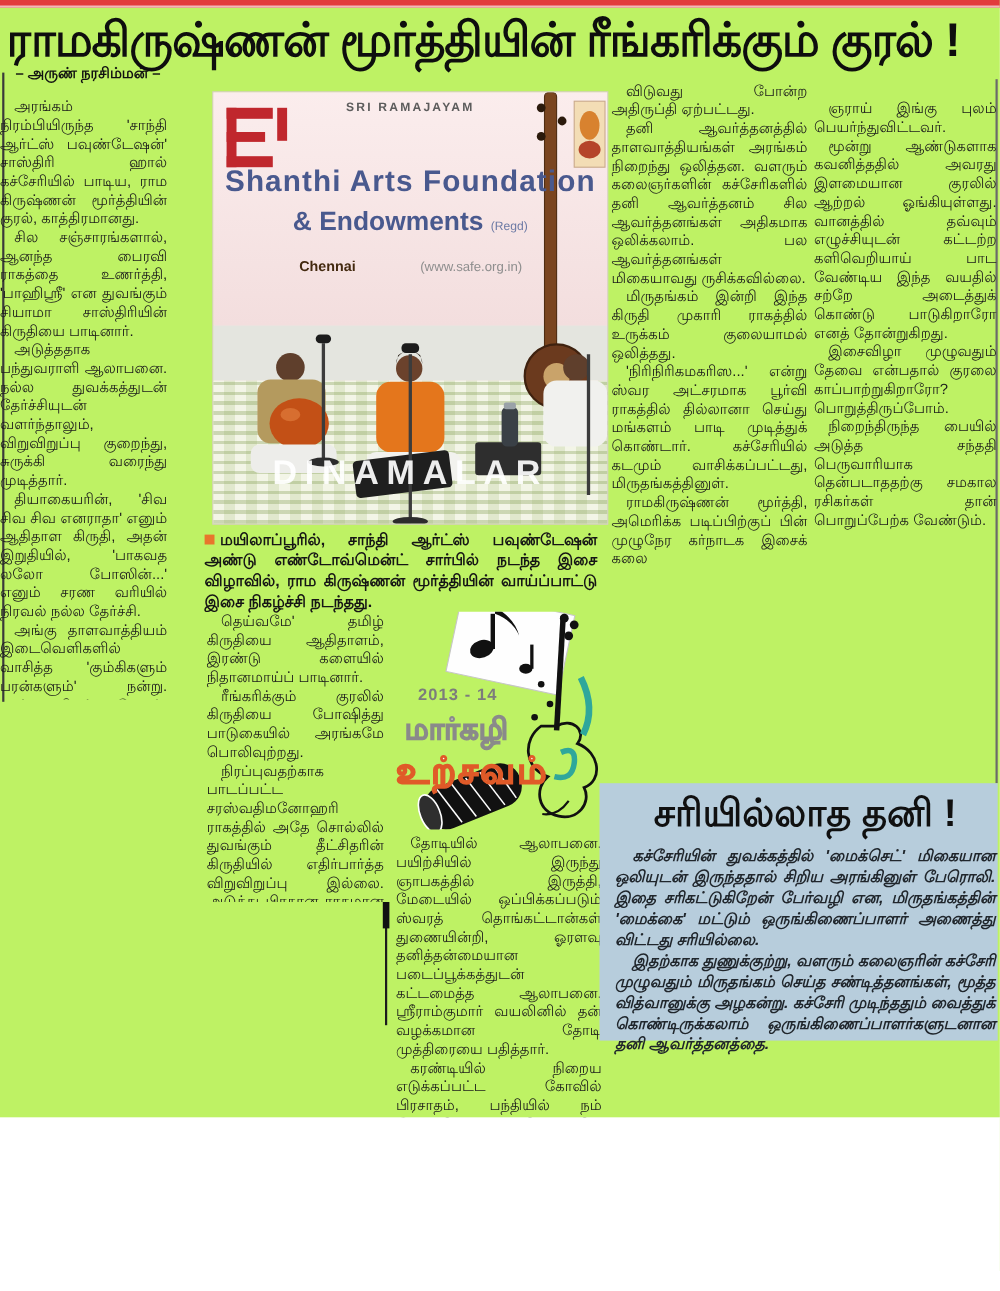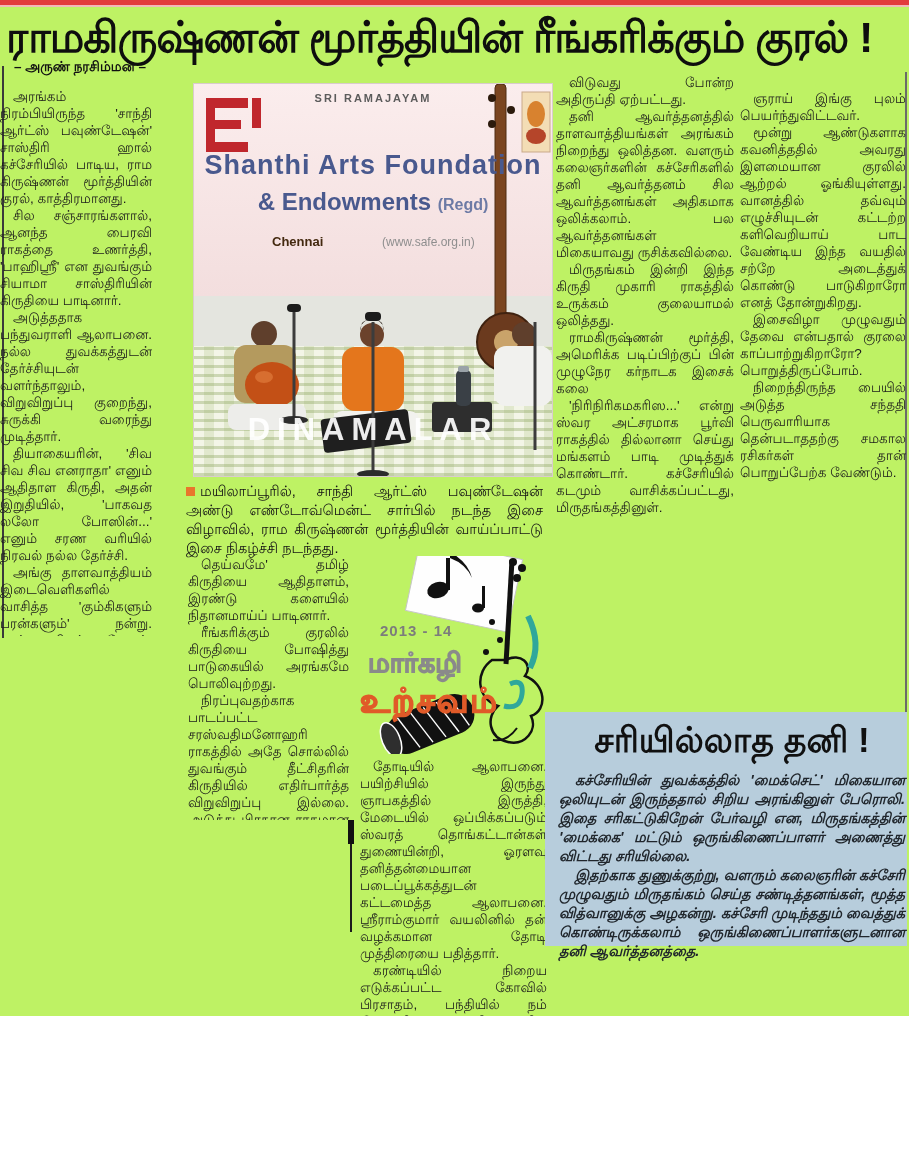--- a/index.html
+++ b/index.html
@@ -40,28 +40,28 @@
   .photo .mat { position:absolute; left:0; top:262px; width:358px; height:130px;
     background:
       repeating-linear-gradient(0deg, rgba(140,165,95,.38) 0 3px, rgba(0,0,0,0) 3px 9px),
       repeating-linear-gradient(90deg, #f3f5e7 0 10px, #e1e8cd 10px 20px);
   }
   .photo svg { position:absolute; left:0; top:0; z-index:2; }
   .bn-text { position:absolute; z-index:3; width:100%; text-align:center; }
   .bn-top { top:8px; font-size:11px; font-weight:bold; letter-spacing:2px; color:#5c5c5c; }
   .bn-org1 { top:66px; font-size:27px; font-weight:bold; color:#49598e; letter-spacing:1px; }
   .bn-org2 { top:104px; font-size:24px; font-weight:bold; color:#49598e; }
-  .bn-regd { font-size:16px; font-weight:bold; color:#6c7aa5;text-align:center; }
+  .bn-regd { font-size:11px; font-weight:normal; color:#6c7aa5;text-align:center; }
   .bn-city { position:absolute; z-index:3; left:78px; top:150px; font-size:13px; font-weight:bold; color:#43290f; }
   .bn-web  { position:absolute; z-index:3; left:188px; top:151px; font-size:12px; color:#8e8e8e; }
   .watermark { position:absolute; z-index:4; left:0; top:328px; width:100%; text-align:center;
     font-size:31px; font-weight:bold; letter-spacing:7px; color:rgba(255,255,255,.92); }
 
   
-  .caption { left:186px; top:482px; width:357px; font-size:14.5px; font-weight:normal; line-height:19px;
+  .caption { left:186px; top:482px; width:357px; font-size:14.5px; font-weight:bold; line-height:19px;
     text-align:justify; color:#151515; }
   .caption .bullet { display:inline-block; width:9px; height:9px; background:#e8762c; margin-right:5px; }
 
   
   .festival { position:relative; width:187px; height:198px; margin-bottom:4px;text-align:right; }
 
   
   .bluebox { left:545px; top:712px; width:362px; height:234px; background:#b7cddc; padding:8px 2px 10px 14px; }
   .bluebox h2 { font-size:35px; font-weight:bold; color:#101010; text-align:center; letter-spacing:0; margin-bottom:6px; }
   .bluebox p { font-size:14.5px; font-weight:bold; font-style:italic; line-height:19px;
@@ -226,22 +226,22 @@
     <div class="col">
         <p>தோடியில் ஆலாபனை. பயிற்சியில் இருந்து ஞாபகத்தில் இருத்தி, மேடையில் ஒப்பிக்கப்படும் ஸ்வரத் தொங்கட்டான்கள் துணையின்றி, ஓரளவு தனித்தன்மையான படைப்பூக்கத்துடன் கட்டமைத்த ஆலாபனை. ஸ்ரீராம்குமார் வயலினில் தன் வழக்கமான தோடி முத்திரையை பதித்தார்.</p>
         <p>கரண்டியில் நிறைய எடுக்கப்பட்ட கோவில் பிரசாதம், பந்தியில் நம் இலையில் விழுகையில் கணிசமாக குறைந்து</p>
       </div>
   </div>
 
   <div class="abs col col4">
       <p>விடுவது போன்ற அதிருப்தி ஏற்பட்டது.</p>
       <p>தனி ஆவர்த்தனத்தில் தாளவாத்தியங்கள் அரங்கம் நிறைந்து ஒலித்தன. வளரும் கலைஞர்களின் கச்சேரிகளில் தனி ஆவர்த்தனம் சில ஆவர்த்தனங்கள் அதிகமாக ஒலிக்கலாம். பல ஆவர்த்தனங்கள் மிகையாவது ருசிக்கவில்லை.</p>
       <p>மிருதங்கம் இன்றி இந்த கிருதி முகாரி ராகத்தில் உருக்கம் குலையாமல் ஒலித்தது.</p>
+      <p>'நிரிநிரிகமகரிஸ...' என்று ஸ்வர அட்சரமாக பூர்வி ராகத்தில் தில்லானா செய்து மங்களம் பாடி முடித்துக் கொண்டார். கச்சேரியில் கடமும் வாசிக்கப்பட்டது, மிருதங்கத்தினுள்.</p>
       <p>ராமகிருஷ்ணன் மூர்த்தி, அமெரிக்க படிப்பிற்குப் பின் முழுநேர கர்நாடக இசைக் கலை</p>
-      <p>'நிரிநிரிகமகரிஸ...' என்று ஸ்வர அட்சரமாக பூர்வி ராகத்தில் தில்லானா செய்து மங்களம் பாடி முடித்துக் கொண்டார். கச்சேரியில் கடமும் வாசிக்கப்பட்டது, மிருதங்கத்தினுள்.</p>
     </div>
   <div class="abs col col5">
       <p>ஞராய் இங்கு புலம் பெயர்ந்துவிட்டவர்.</p>
       <p>மூன்று ஆண்டுகளாக கவனித்ததில் அவரது இளமையான குரலில் ஆற்றல் ஓங்கியுள்ளது. வானத்தில் தவ்வும் எழுச்சியுடன் கட்டற்ற களிவெறியாய் பாட வேண்டிய இந்த வயதில் சற்றே அடைத்துக் கொண்டு பாடுகிறாரோ எனத் தோன்றுகிறது.</p>
       <p>இசைவிழா முழுவதும் தேவை என்பதால் குரலை காப்பாற்றுகிறாரோ? பொறுத்திருப்போம்.</p>
       <p>நிறைந்திருந்த பையில் அடுத்த சந்ததி பெருவாரியாக தென்படாததற்கு சமகால ரசிகர்கள் தான் பொறுப்பேற்க வேண்டும்.</p>
     </div>
 
   <div class="abs bluebox">
     <h2>சரியில்லாத தனி !</h2>

